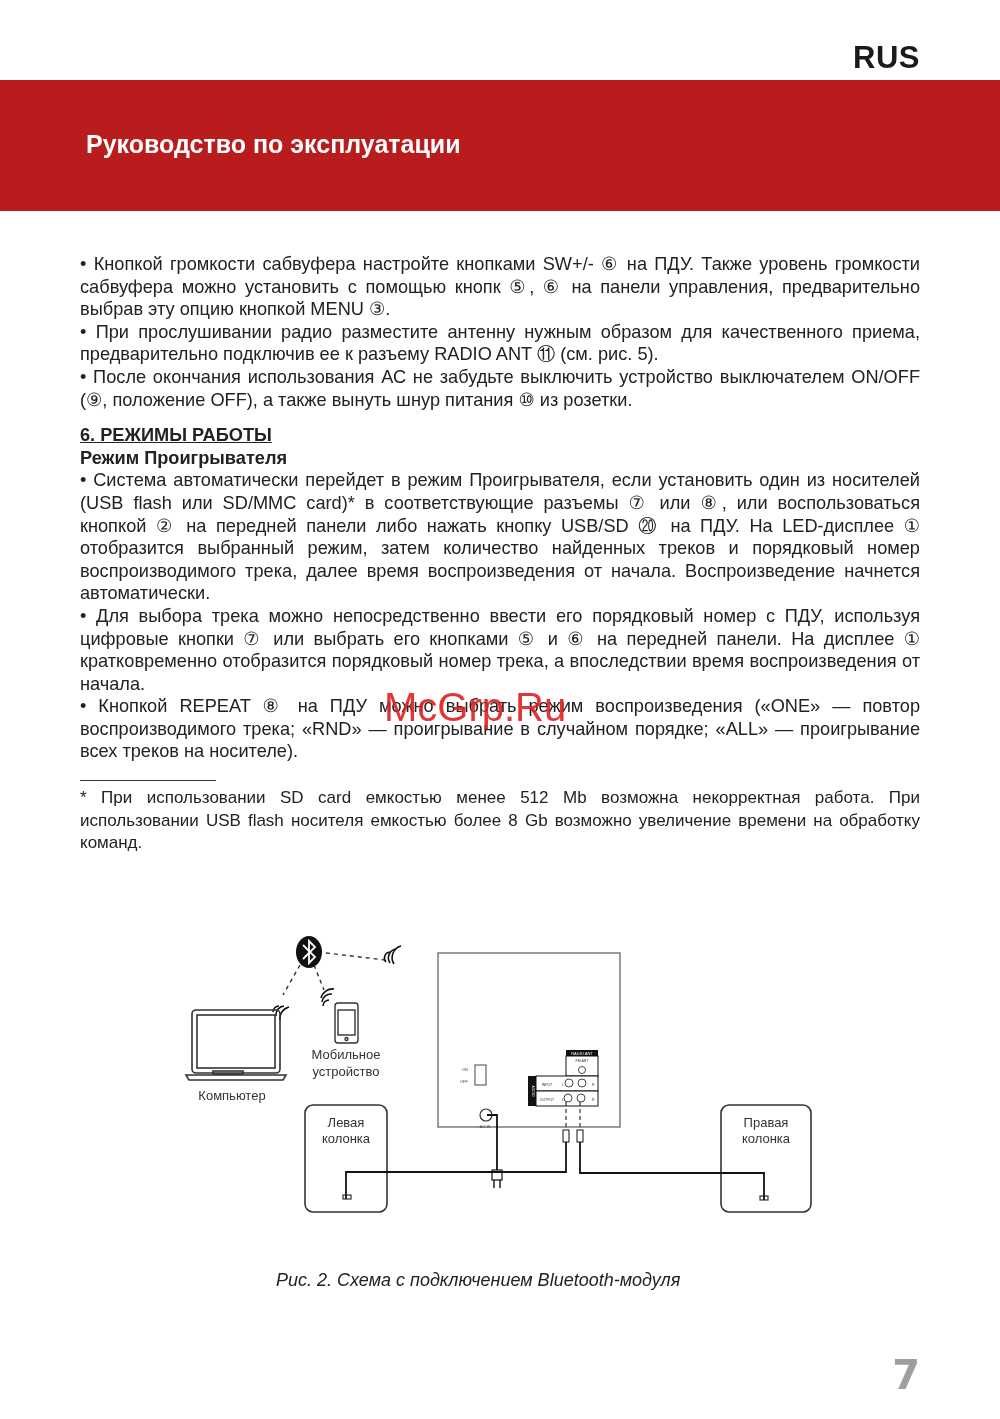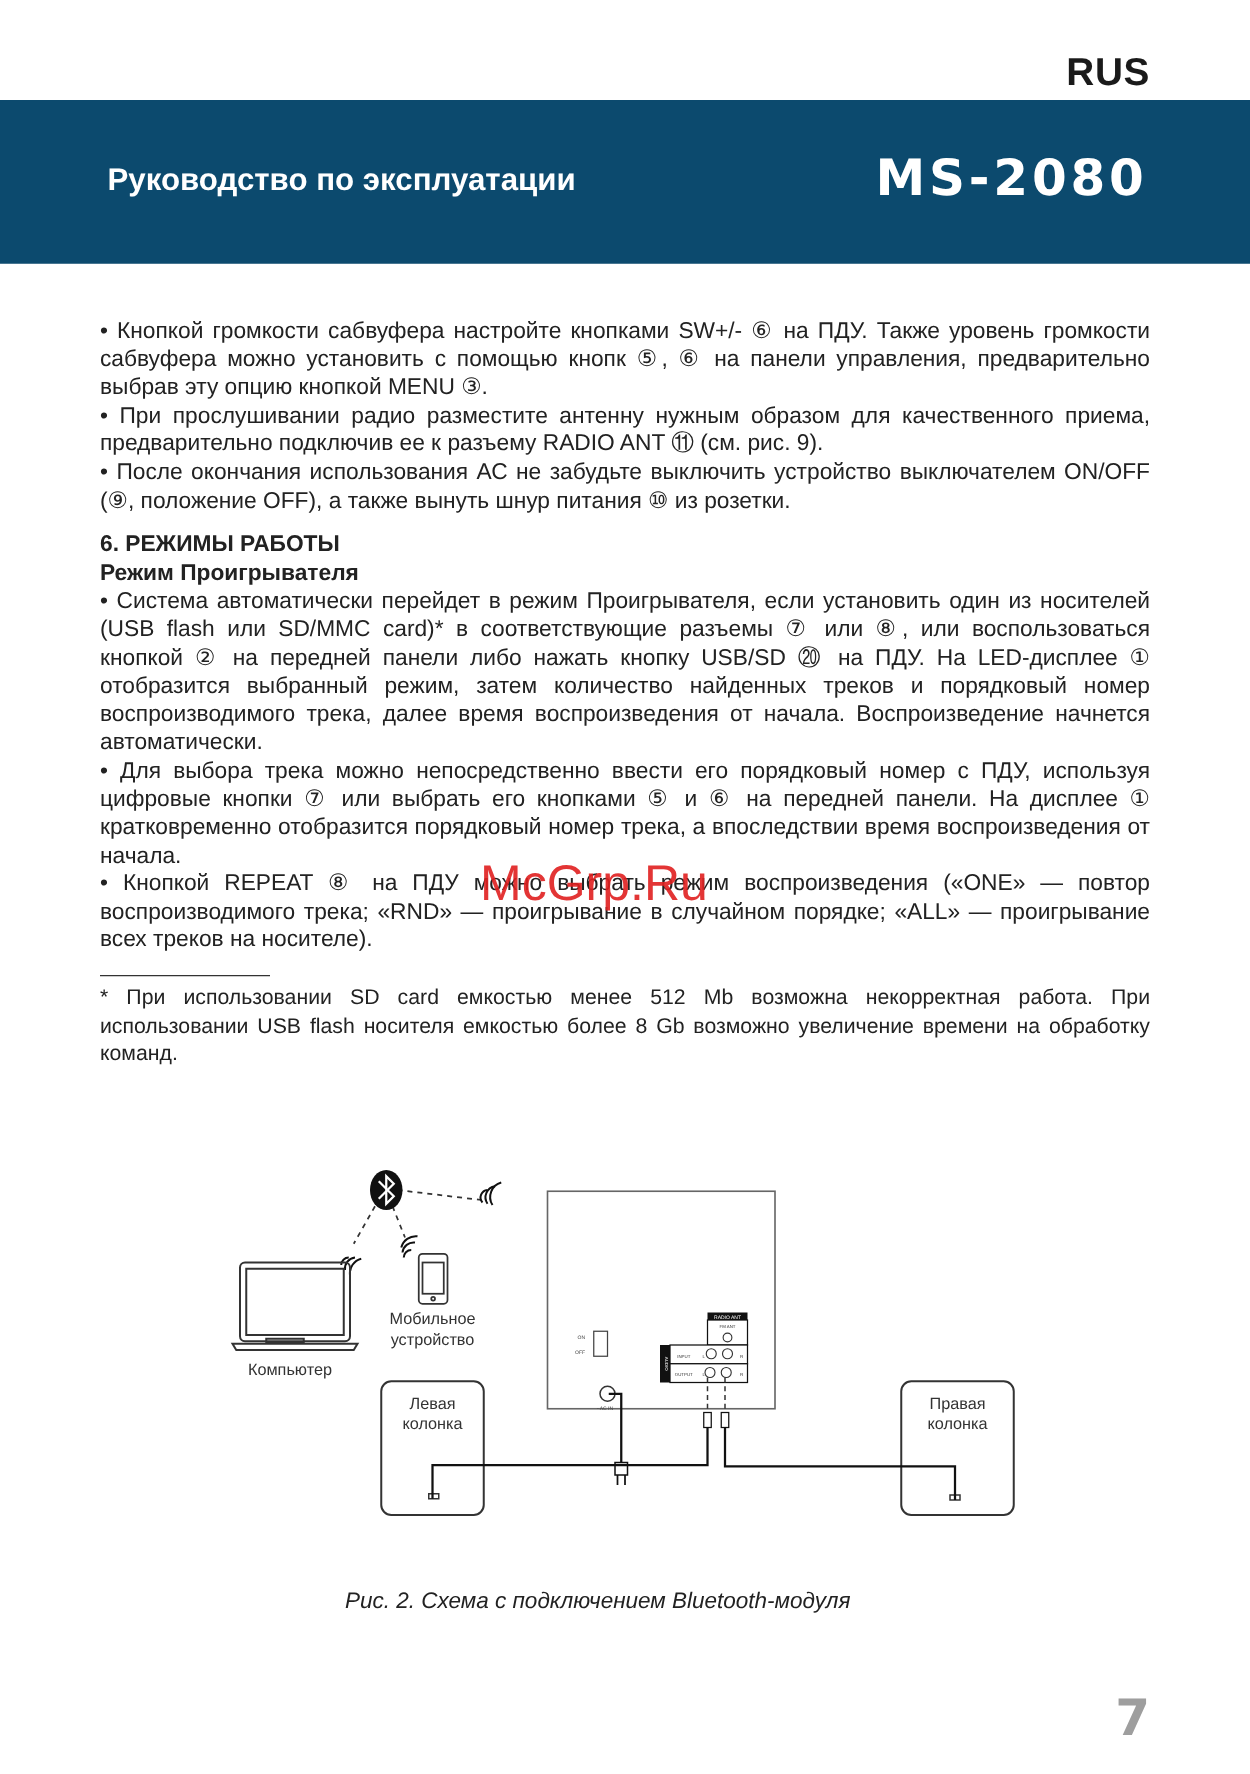--- a/index.html
+++ b/index.html
@@ -1,44 +1,43 @@
 <!DOCTYPE html>
 <html><head>
 <meta charset="utf-8">
 <style>
   html, body { margin:0; padding:0; background:#fff; }
   body { width:1000px; height:1419px; position:relative; overflow:hidden; font-family:"Liberation Sans", sans-serif; color:#222; }
   .lang { position:absolute; top:40px; right:80px; font-weight:bold; font-size:31px; color:#1a1a1a; letter-spacing:0.5px; }
-  .banner { position:absolute; top:80px; left:0; width:1000px; height:131px; background:#0c4a6e; }
+  .banner { position:absolute; top:80px; left:0; width:1000px; height:131px; background:#b91c1c; }
   .banner-title { position:absolute; left:86px; top:50px; color:#fff; font-weight:bold; font-size:25px; }
   .banner-model { position:absolute; right:82px; top:40px; color:#fff; font-weight:bold; font-size:40px; letter-spacing:3px; font-family:"DejaVu Sans", sans-serif; }
   .content { position:absolute; left:80px; top:253px; width:840px; font-size:18.2px; line-height:22.6px; text-align:justify; }
   .content p { margin:0; }
-  .h1 { font-weight:bold; margin-top:13px !important; }
+  .h1 { font-weight:bold; margin-top:13px !important;text-decoration:underline; }
   .h2 { font-weight:bold; }
   .footnote-rule { position:absolute; left:80px; top:780px; width:136px; height:1px; background:#333; }
   .footnote { position:absolute; left:80px; top:787px; width:840px; font-size:17px; line-height:22.6px; text-align:justify; }
   .diagram { position:absolute; left:0; top:930px; width:1000px; height:340px; }
   .caption { position:absolute; left:276px; top:1270px; font-style:italic; font-size:18px; color:#222; }
   .page-num { position:absolute; right:80px; top:1352px; font-size:40px; font-weight:bold; color:#9e9e9e; font-family:"DejaVu Sans", sans-serif; }
   .wm { position:absolute; left:384px; top:685px; color:#e02020; font-size:40px; opacity:0.9; }
   svg text { font-family:"Liberation Sans", sans-serif; }
 </style>
 </head>
 <body>
 
 <div class="lang">RUS</div>
 <div class="banner">
   <div class="banner-title">Руководство по эксплуатации</div>
-  <div class="banner-model">MS-2080</div>
 </div>
 
 <div class="content">
   <p>• Кнопкой громкости сабвуфера настройте кнопками SW+/- ⑥ на ПДУ. Также уровень громкости сабвуфера можно установить с помощью кнопк ⑤, ⑥ на панели управления, предварительно выбрав эту опцию кнопкой MENU ③.</p>
-  <p>• При прослушивании радио разместите антенну нужным образом для качественного приема, предварительно подключив ее к разъему RADIO ANT ⑪ (см. рис. 9).</p>
+  <p>• При прослушивании радио разместите антенну нужным образом для качественного приема, предварительно подключив ее к разъему RADIO ANT ⑪ (см. рис. 5).</p>
   <p>• После окончания использования АС не забудьте выключить устройство выключателем ON/OFF (⑨, положение OFF), а также вынуть шнур питания ⑩ из розетки.</p>
   <p class="h1">6. РЕЖИМЫ РАБОТЫ</p>
   <p class="h2">Режим Проигрывателя</p>
   <p>• Система автоматически перейдет в режим Проигрывателя, если установить один из носителей (USB flash или SD/MMC card)* в соответствующие разъемы ⑦ или ⑧, или воспользоваться кнопкой ② на передней панели либо нажать кнопку USB/SD ⑳ на ПДУ. На LED-дисплее ① отобразится выбранный режим, затем количество найденных треков и порядковый номер воспроизводимого трека, далее время воспроизведения от начала. Воспроизведение начнется автоматически.</p>
   <p>• Для выбора трека можно непосредственно ввести его порядковый номер с ПДУ, используя цифровые кнопки ⑦ или выбрать его кнопками ⑤ и ⑥ на передней панели. На дисплее ① кратковременно отобразится порядковый номер трека, а впоследствии время воспроизведения от начала.</p>
   <p>• Кнопкой REPEAT ⑧ на ПДУ можно выбрать режим воспроизведения («ONE» — повтор воспроизводимого трека; «RND» — проигрывание в случайном порядке; «ALL» — проигрывание всех треков на носителе).</p>
 </div>
 
 <div class="wm">McGrp.Ru</div>
 

